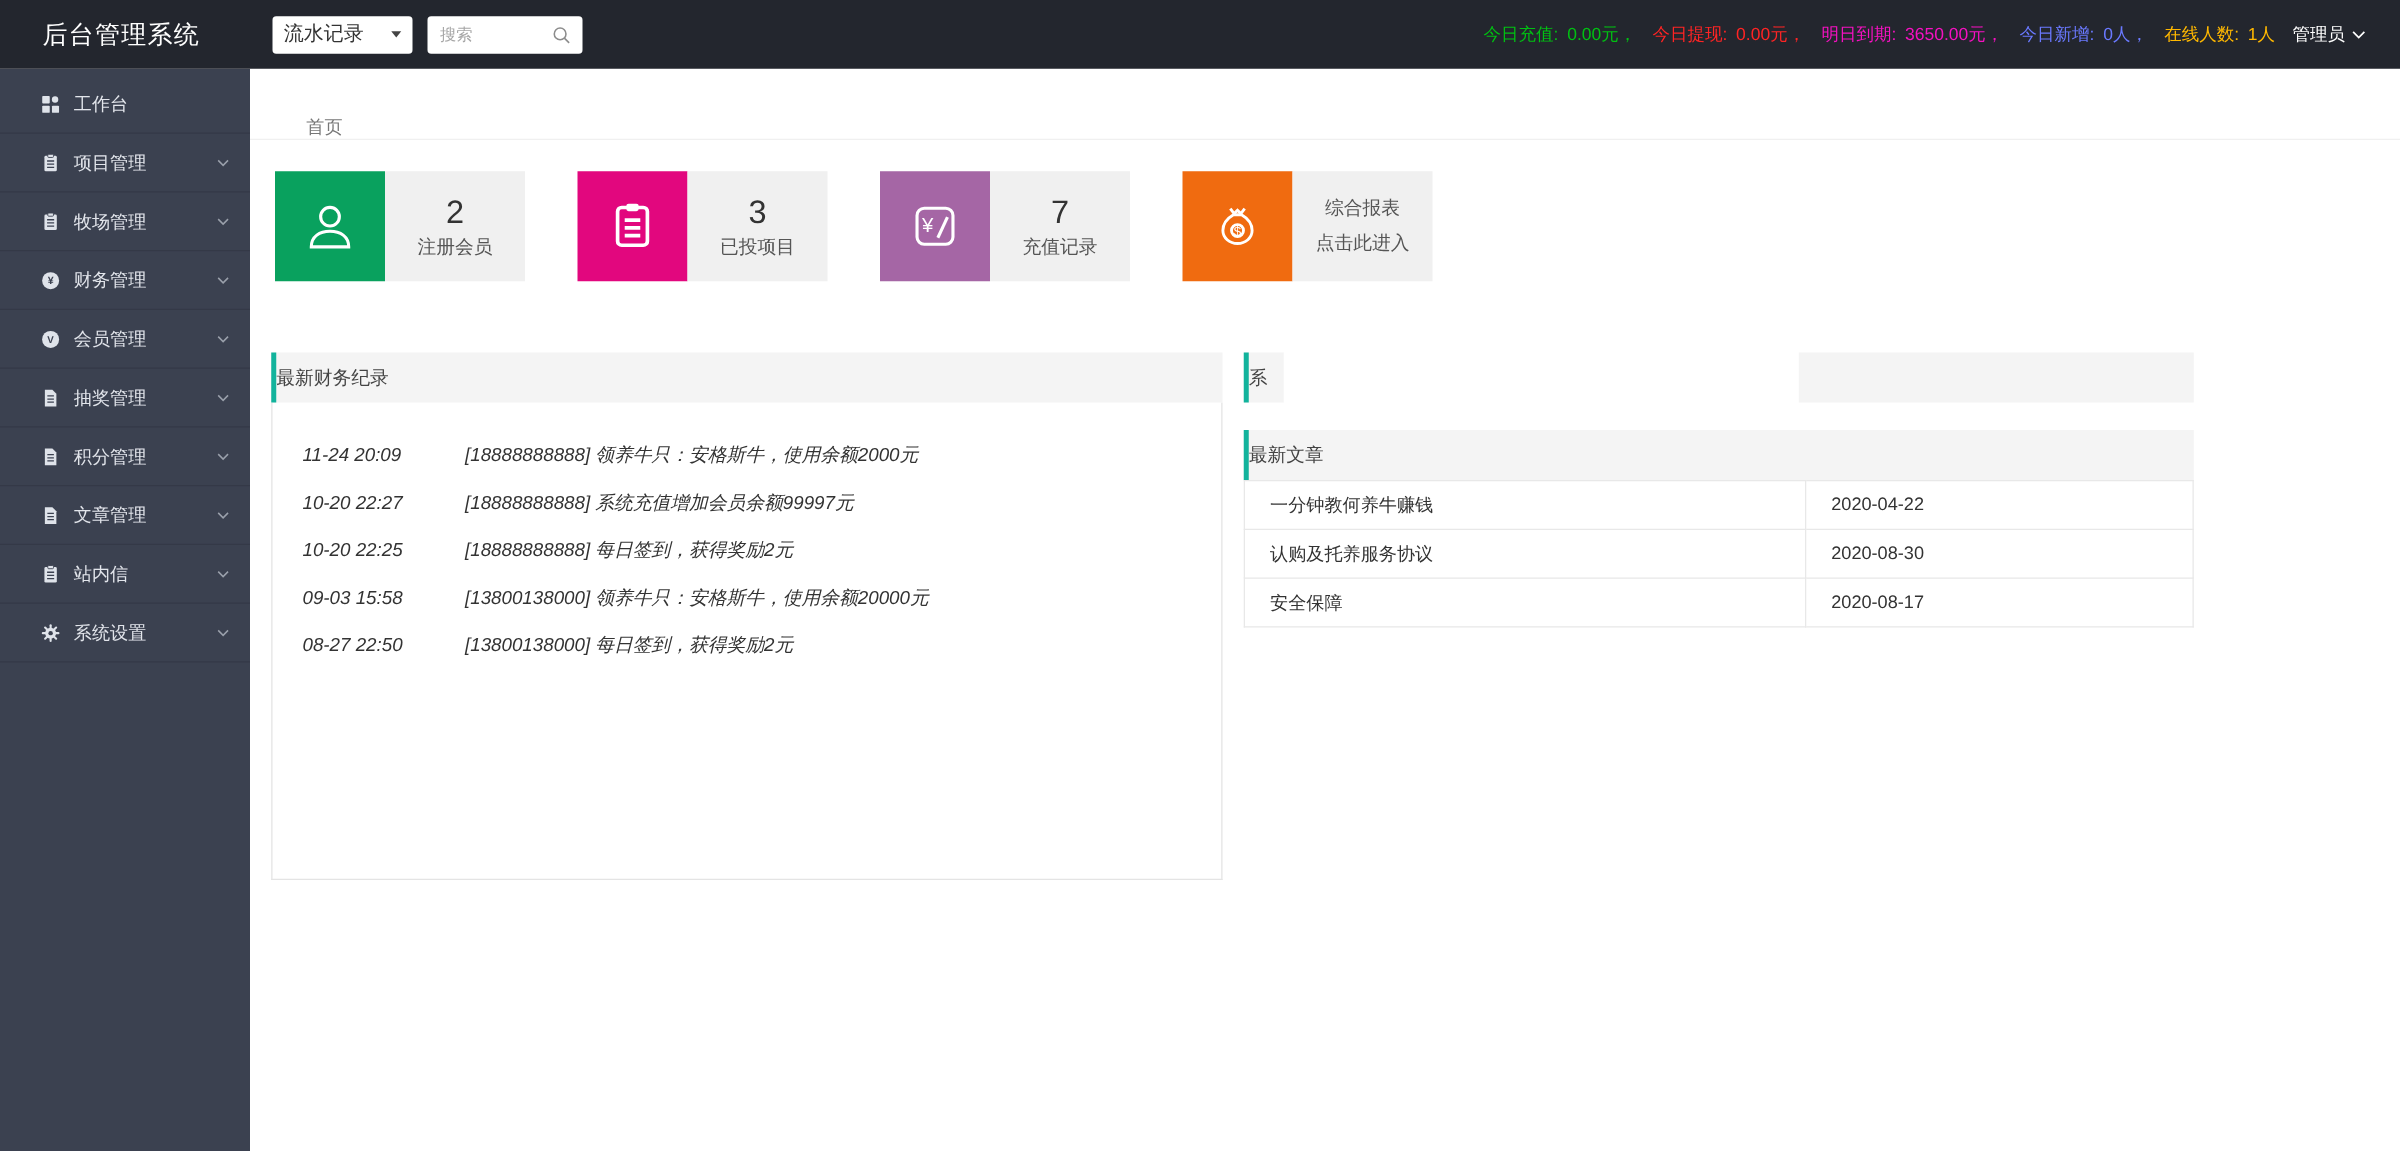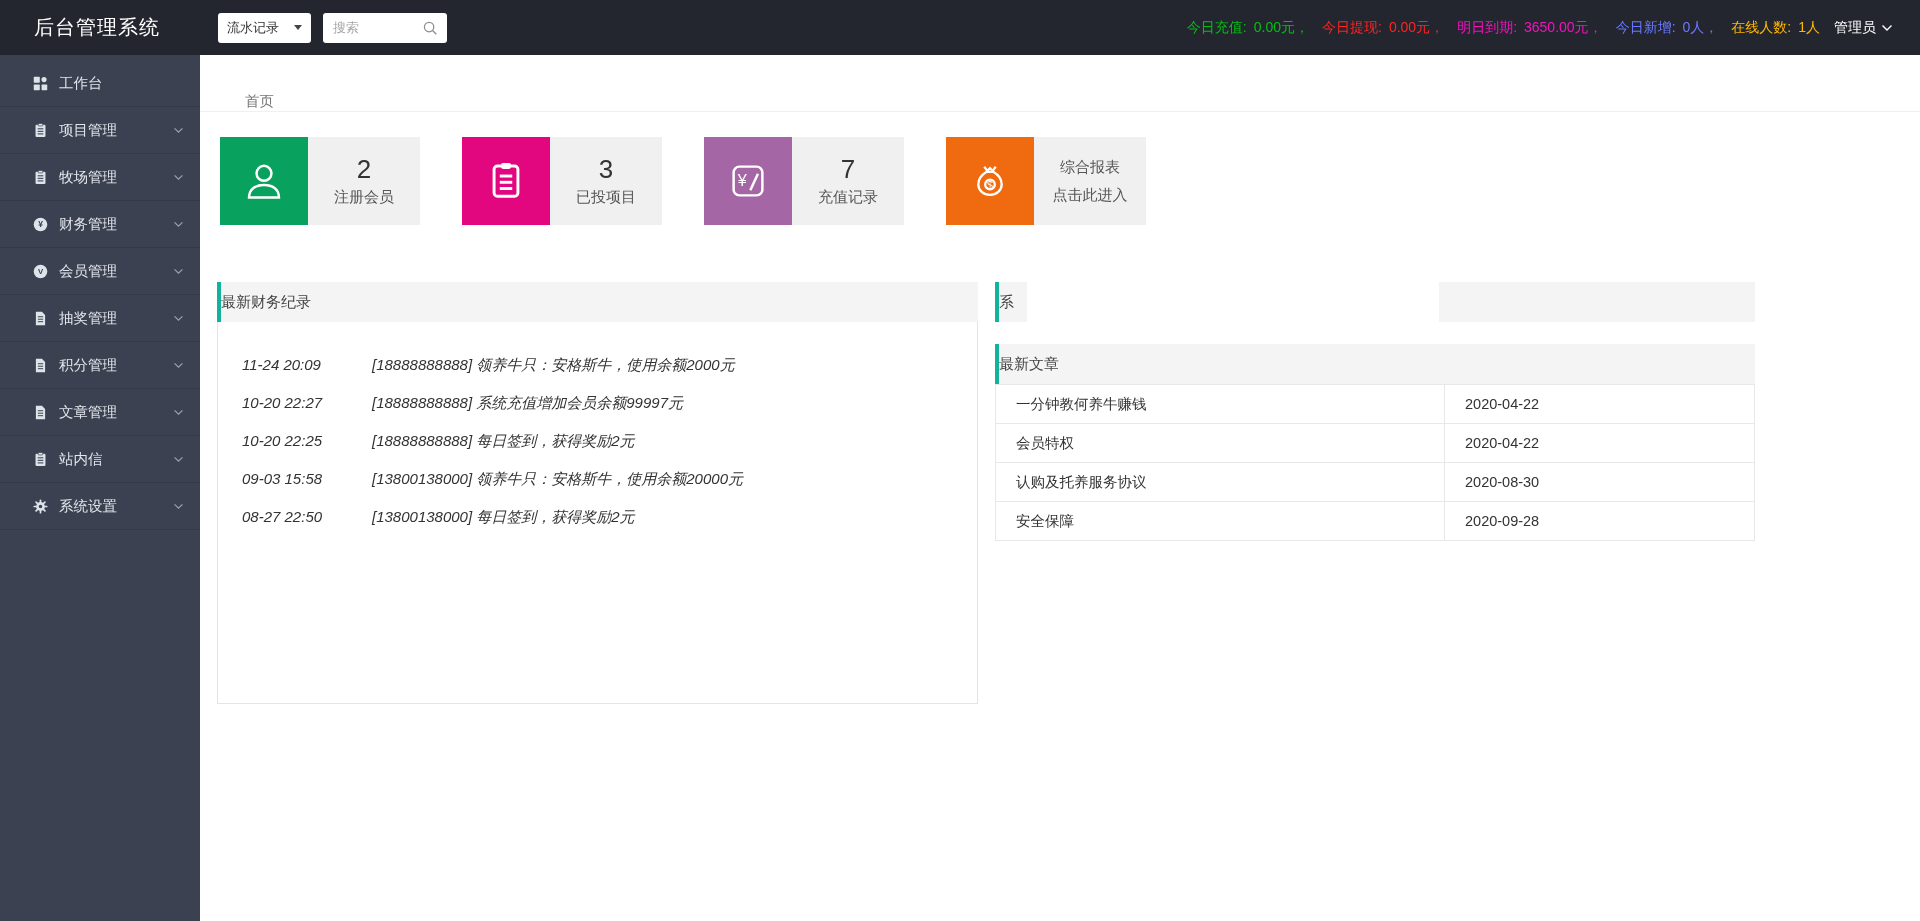--- a/index.html
+++ b/index.html
@@ -5,21 +5,21 @@
   * { margin:0; padding:0; box-sizing:border-box; }
   html,body { width:1920px; height:921px; }
   body {
     position:relative; background:#fff; overflow:hidden;
     font-family:"Liberation Sans","DejaVu Sans",sans-serif;
   }
 
   
   .top-header{position:absolute;top:0;left:0;width:1920px;height:55px;background:#23262e;display:flex;align-items:center;z-index:20;}
   .logo{width:200px;padding-left:34px;color:#fff;font-size:20px;letter-spacing:1px;white-space:nowrap;}
-  .filter-select{margin-left:18px;width:93px;height:30px;background:#fff;border-radius:3px;display:flex;align-items:center;justify-content:space-between;padding:0 9px;font-size:13px;color:#333;cursor:pointer;}
+  .filter-select{margin-left:18px;width:112px;height:30px;background:#fff;border-radius:3px;display:flex;align-items:center;justify-content:space-between;padding:0 9px;font-size:16px;color:#333;cursor:pointer;}
   .caret{width:0;height:0;border-left:4px solid transparent;border-right:4px solid transparent;border-top:5px solid #444;}
   .search-box{margin-left:12px;width:124px;height:30px;background:#fff;border-radius:3px;display:flex;align-items:center;padding:0 8px 0 10px;}
   .search-input{flex:1;min-width:0;border:none;outline:none;font-size:13px;color:#a16207;font-family:inherit;}
   .search-input::placeholder{color:#a6a6a6;}
   .header-right{margin-left:auto;display:flex;align-items:center;padding-right:27px;font-size:14px;white-space:nowrap;}
   .stat{margin-left:13px;}
   .stat .stat-val{margin-left:7px;}
   .admin{margin-left:14px;color:#fff;display:flex;align-items:center;cursor:pointer;}
   .admin svg{margin-left:5px;}
 
@@ -340,29 +340,25 @@
         <colgroup>
             <col style="width:449px">
             <col>
           </colgroup>
         <tbody>
             <tr>
           <td>一分钟教何养牛赚钱</td>
           <td>2020-04-22</td>
         </tr>
         <tr>
-          <td>会员特权</td>
-          <td>2020-04-22</td>
-        </tr>
-        <tr>
           <td>认购及托养服务协议</td>
           <td>2020-08-30</td>
         </tr>
         <tr>
           <td>安全保障</td>
-          <td>2020-09-28</td>
+          <td>2020-08-17</td>
         </tr>
       </tbody>
         </table>
 
     </div>
   </div>
 </div>
 
 </body></html>

